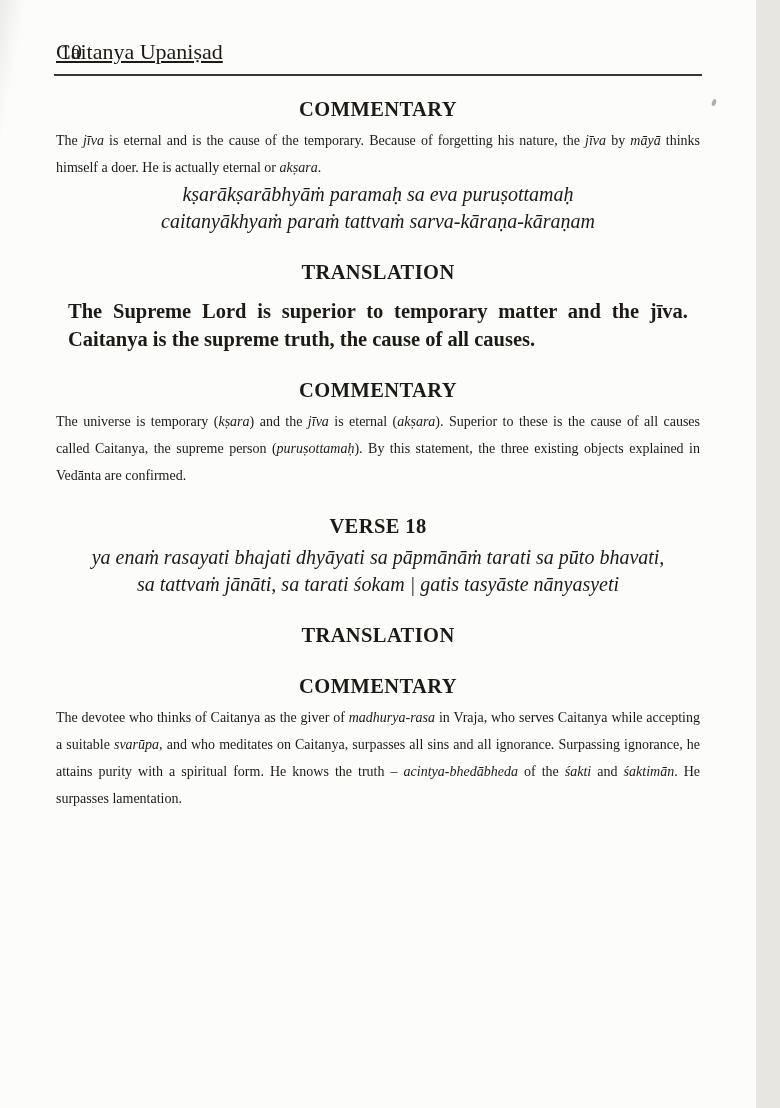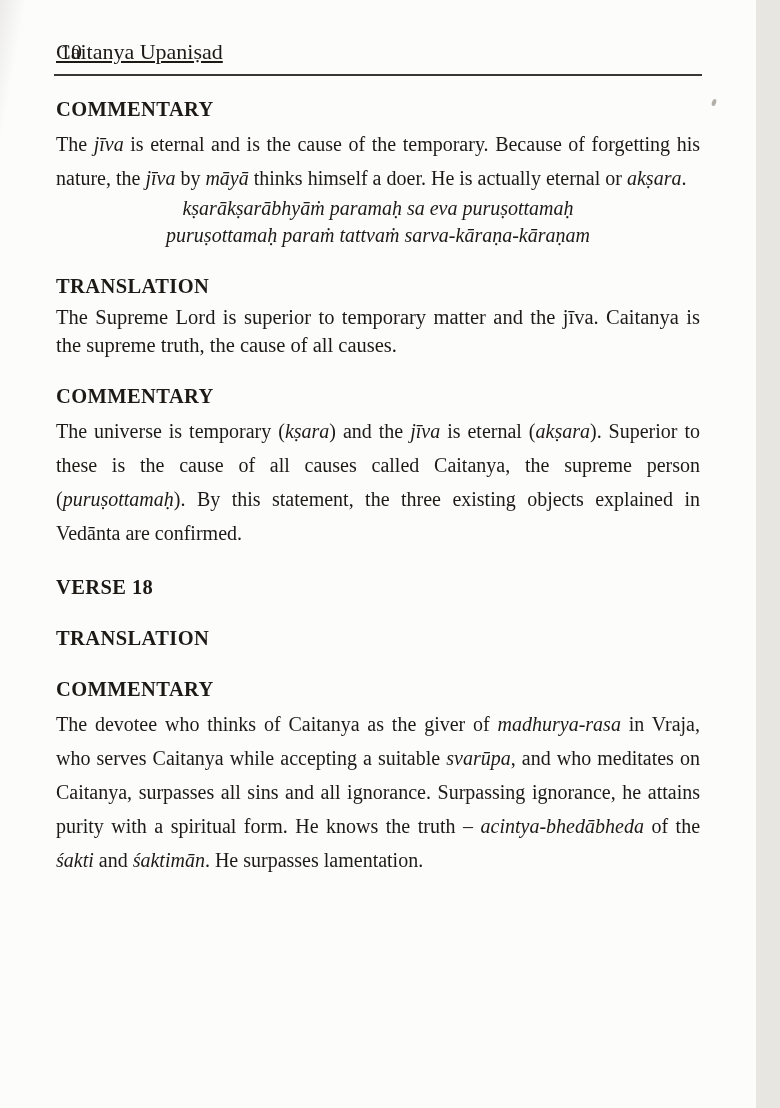--- a/index.html
+++ b/index.html
@@ -31,36 +31,37 @@
     font-size:22px;line-height:28px;text-decoration:underline;
   }
   .rule{
     border:none;height:0;
     border-top:2px solid #3a3733;
     margin:6px -2px 0 -2px;
   }
   
   .sec-head{
     margin:24px 0 4px 0;
+    text-align:center;
     font-size:20.5px;line-height:27px;
     font-weight:700;
     letter-spacing:.4px;
   }
   .sec-head.first{margin-top:20px;}
   
   .body-para{
     margin:0;
-    font-size:20px;line-height:34px;
+    font-size:14px;line-height:27px;
     text-align:justify;
   }
   .trans-para{
-    margin:0;
+    margin:12px;
     font-size:20.5px;line-height:27.5px;
     text-align:justify;
-    font-weight:400;
+    font-weight:700;
   }
   .verse{
     font-style:italic;
     font-size:20px;line-height:27px;
     text-align:center;
     margin:0 -14px;
   }
   .verse-line{display:block;}
   
   .speck{
@@ -83,31 +84,33 @@
   </div>
   <hr class="rule">
 
   <div class="speck"></div>
 
   <h3 class="sec-head first">COMMENTARY</h3>
   <p class="body-para">The <i>jīva</i> is eternal and is the cause of the temporary. Because of forgetting his nature, the <i>jīva</i> by <i>māyā</i> thinks himself a doer. He is actually eternal or <i>akṣara</i>.</p>
 
   <div class="verse">
     <span class="verse-line">kṣarākṣarābhyāṁ paramaḥ sa eva puruṣottamaḥ</span>
-    <span class="verse-line">puruṣottamaḥ paraṁ tattvaṁ sarva-kāraṇa-kāraṇam</span>
+    <span class="verse-line">caitanyākhyaṁ paraṁ tattvaṁ sarva-kāraṇa-kāraṇam</span>
   </div>
 
   <h3 class="sec-head">TRANSLATION</h3>
   <p class="trans-para">The Supreme Lord is superior to temporary matter and the jīva. Caitanya is the supreme truth, the cause of all causes.</p>
 
   <h3 class="sec-head">COMMENTARY</h3>
   <p class="body-para">The universe is temporary (<i>kṣara</i>) and the <i>jīva</i> is eternal (<i>akṣara</i>). Superior to these is the cause of all causes called Caitanya, the supreme person (<i>puruṣottamaḥ</i>). By this statement, the three existing objects explained in Vedānta are confirmed.</p>
 
   <h3 class="sec-head">VERSE 18</h3>
   <div class="verse">
+    <span class="verse-line">ya enaṁ rasayati bhajati dhyāyati sa pāpmānāṁ tarati sa pūto bhavati,</span>
+    <span class="verse-line">sa tattvaṁ jānāti, sa tarati śokam | gatis tasyāste nānyasyeti</span>
   </div>
 
   <h3 class="sec-head">TRANSLATION</h3>
 
   <h3 class="sec-head">COMMENTARY</h3>
   <p class="body-para">The devotee who thinks of Caitanya as the giver of <i>madhurya-rasa</i> in Vraja, who serves Caitanya while accepting a suitable <i>svarūpa</i>, and who meditates on Caitanya, surpasses all sins and all ignorance. Surpassing ignorance, he attains purity with a spiritual form. He knows the truth – <i>acintya-bhedābheda</i> of the <i>śakti</i> and <i>śaktimān</i>. He surpasses lamentation.</p>
 
 </div>
 
 </body></html>

